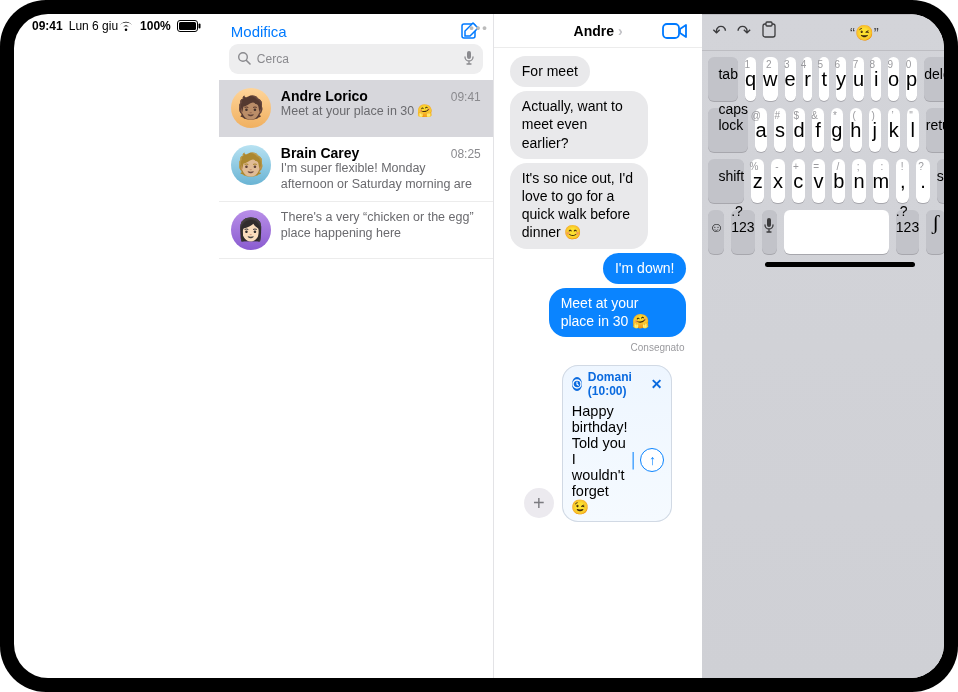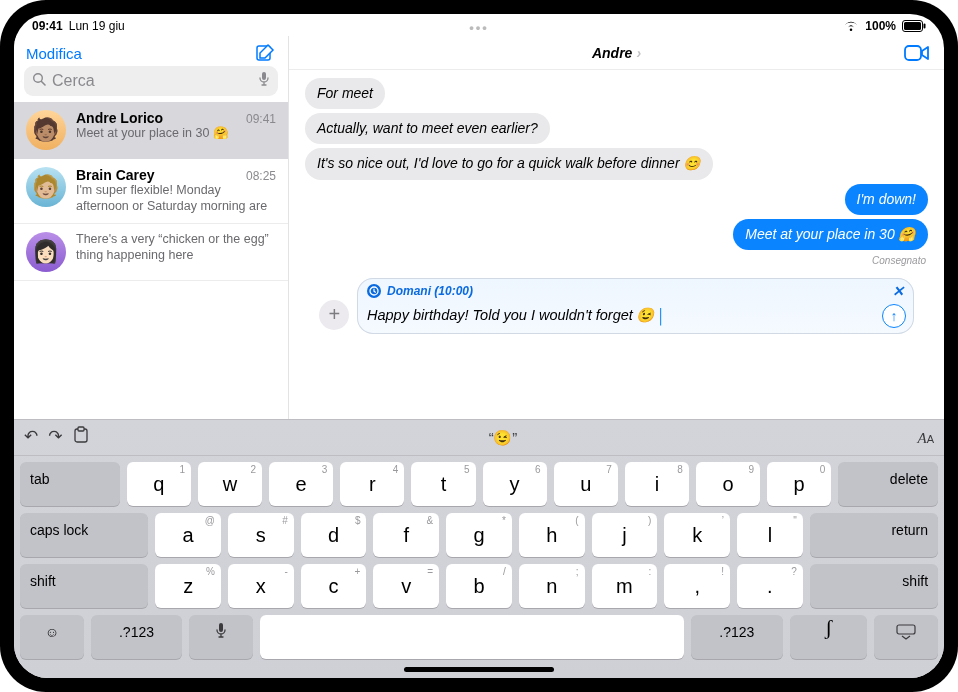--- a/index.html
+++ b/index.html
@@ -12,21 +12,20 @@
     border-radius: 46px;
     padding: 14px;
   }
   .screen {
     position: relative;
     width: 100%; height: 100%;
     background: #fff;
     border-radius: 34px;
     overflow: hidden;
     display: flex;
-    flex-direction: column;
   }
   
   .statusbar {
     height: 22px;
     padding: 2px 18px 0;
     display: flex;
     justify-content: space-between;
     align-items: center;
     font-size: 12px;
     font-weight: 600;
@@ -71,21 +70,21 @@
   }
   .search-row {
     margin: 0 10px 6px;
     background: #eeeeef;
     border-radius: 9px;
     height: 30px;
     display: flex;
     align-items: center;
     padding: 0 8px;
     color: #8a8a8e;
-    font-size: 16px;
+    font-size: 12px;
     gap: 6px;
   }
   .search-row .mic { margin-left: auto; }
 
   .convo-list { flex: 1; overflow: hidden; }
   .convo-item {
     display: flex;
     gap: 10px;
     padding: 8px 12px;
     border-bottom: 1px solid #ececec;
@@ -106,21 +105,20 @@
   .convo-name { font-weight: 600; font-size: 14px; }
   .convo-time { font-size: 12px; color: #8a8a8e; flex: none; }
   .convo-preview { font-size: 12.5px; color: #6a6a6e; line-height: 1.25; max-height: 32px; overflow: hidden; }
 
   
   .chat {
     flex: 1;
     display: flex;
     flex-direction: column;
     min-width: 0;
-    font-style: italic;
   }
   .chat-header {
     height: 34px;
     display: flex;
     align-items: center;
     justify-content: center;
     position: relative;
     border-bottom: 1px solid #ececec;
   }
   .chat-title { font-size: 14px; font-weight: 600; display: flex; align-items: center; gap: 4px; }
@@ -270,21 +268,21 @@
 </style>
 </head>
 <body>
 
 <div class="device">
   <div class="screen">
 
     <div class="statusbar">
       <div class="left">
         <span>09:41</span>
-        <span style="font-weight:500;">Lun 19 giu</span>
+        <span style="font-weight:500;">Lun 6 giu</span>
       </div>
       <div class="center-dots">•••</div>
       <div class="right">
         <span class="wifi-icon">
           <svg width="16" height="12" viewBox="0 0 16 12">
               <path d="M8 11 a1.3 1.3 0 1 0 0-2.6 1.3 1.3 0 0 0 0 2.6Zm-3.5-3.3 1.3-1.3a3.2 3.2 0 0 1 4.4 0l1.3 1.3a5 5 0 0 0-7 0Zm-2.6-2.6 1.3-1.3a6.9 6.9 0 0 1 9.6 0l1.3 1.3a8.7 8.7 0 0 0-12.2 0Z" fill="#000"></path>
             </svg>
         </span>
         <span>100%</span>
         <span class="battery-icon">
@@ -342,21 +340,21 @@
               <div class="convo-head">
                 <span class="convo-name">Brain Carey</span>
                 <span class="convo-time">08:25</span>
               </div>
               <div class="convo-preview">I'm super flexible! Monday afternoon or Saturday morning are both good</div>
             </div>
           </div>
           <div class="convo-item">
             <div class="avatar c">👩🏻</div>
             <div class="convo-text">
-              <div class="convo-preview">There's a very “chicken or the egg” thing happening here</div>
+              <div class="convo-preview">There's a very “chicken or the egg” place happening here</div>
             </div>
           </div>
         </div>
       </div>
 
       <div class="chat">
         <div class="chat-header">
           <div class="chat-title">
             <span>Andre</span>
             <span class="chev">›</span>

